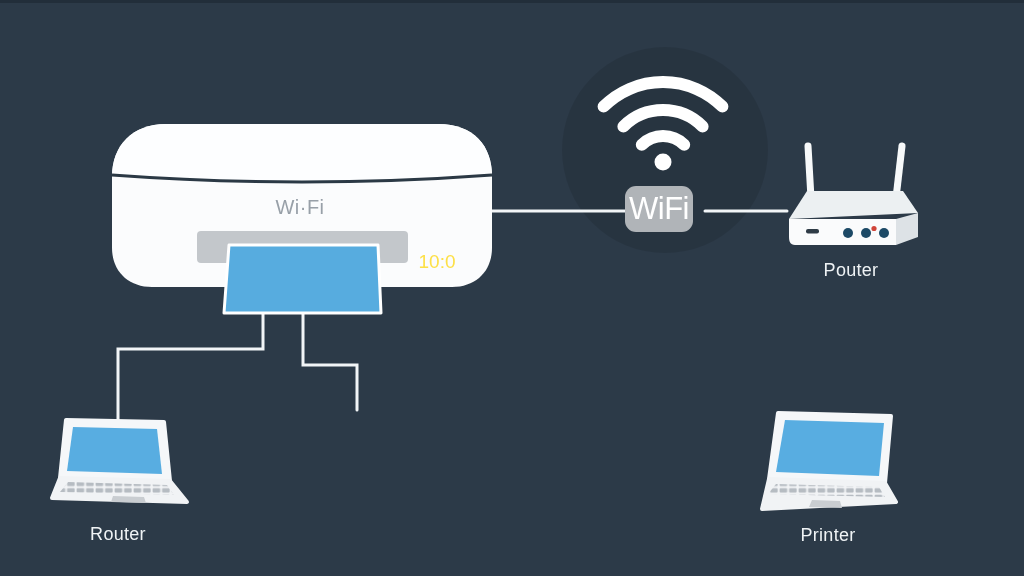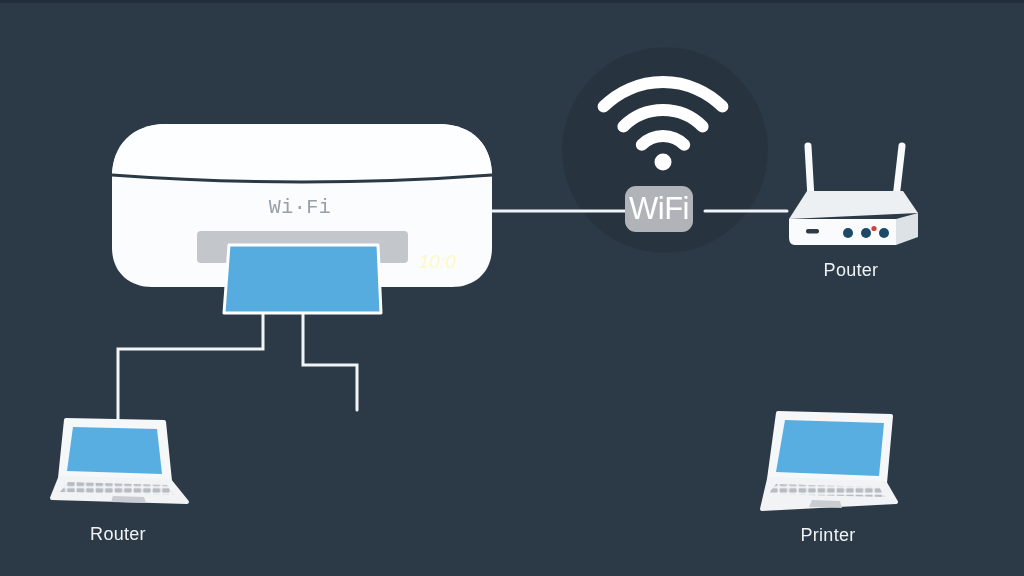--- a/index.html
+++ b/index.html
@@ -9,25 +9,25 @@
     font-family:"Liberation Sans","DejaVu Sans",sans-serif;
   }
   .top-strip{position:absolute;left:0;top:0;width:1024px;height:3px;background:#222e3a;}
   .scene{position:absolute;left:0;top:0;width:1024px;height:576px;display:block;}
   .label{position:absolute;text-align:center;color:#eff3f5;font-size:18px;letter-spacing:.3px;}
   .label-router{left:796px;top:260px;width:110px;}
   .label-printer{left:72px;top:524px;width:92px;}
   .label-pouter{left:782px;top:525px;width:92px;}
   .printer-wifi-label{
     position:absolute;left:255px;top:196px;width:90px;text-align:center;
-    color:#98a0a8;font-size:20px;letter-spacing:.5px;font-family:Liberation Mono, monospace;
+    color:#98a0a8;font-size:20px;letter-spacing:.5px;
   }
   .printer-time-label{
     position:absolute;left:412px;top:251px;width:50px;text-align:center;
-    color:#fef9c3;font-size:19px;font-style:italic;
+    color:#fde047;font-size:19px;
   }
   .wifi-badge{
     position:absolute;left:625px;top:186px;width:68px;height:46px;
     background:#b0b4b8;border-radius:11px;
     display:flex;align-items:center;justify-content:center;
     color:#ffffff;font-size:31px;font-weight:500;letter-spacing:-.5px;
   }
   .ip-badge{
     position:absolute;left:282px;top:409px;width:156px;height:40px;
     background:#f2a93c;border-radius:20px;

